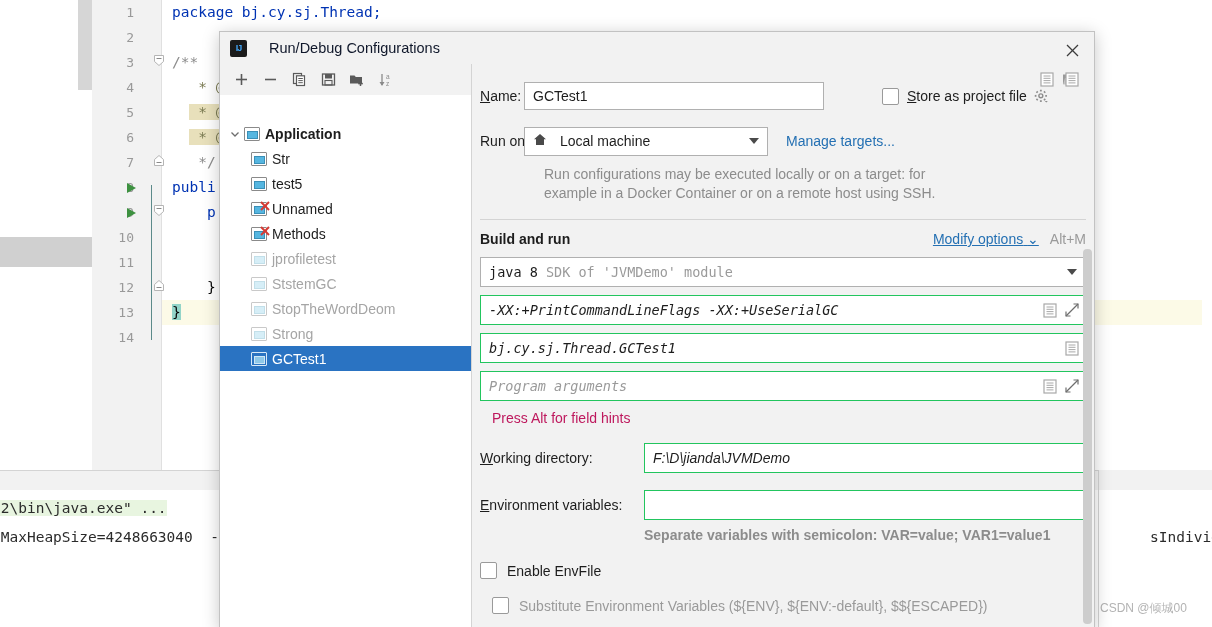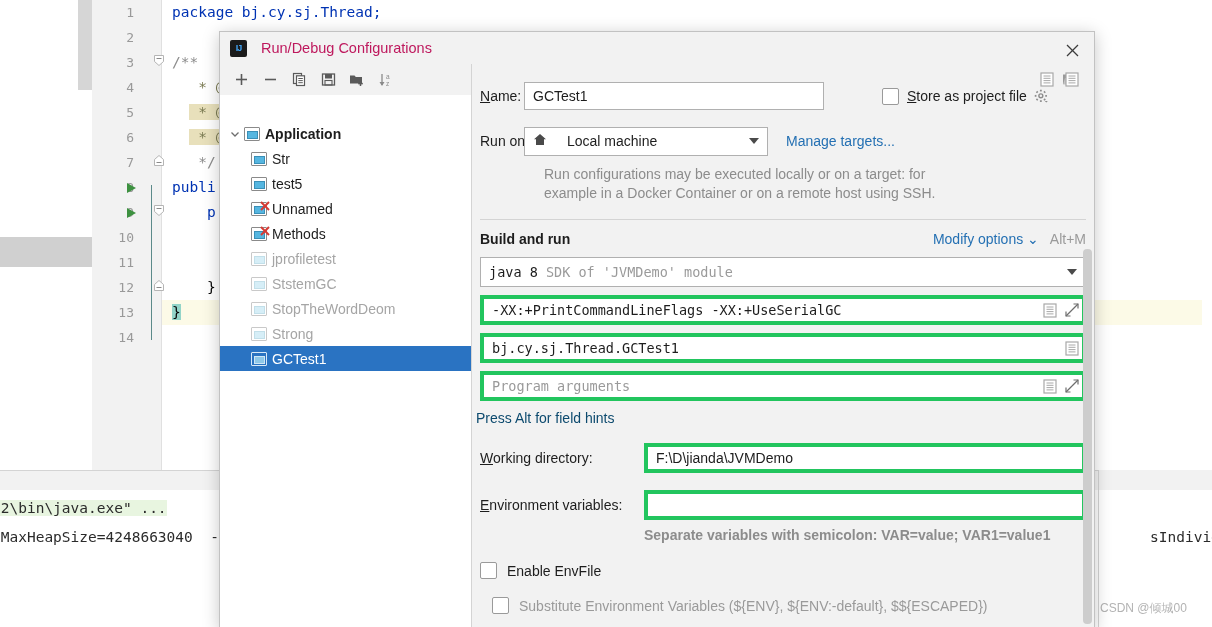--- a/index.html
+++ b/index.html
@@ -55,21 +55,21 @@
   #dialog{
     position:absolute;left:219px;top:31px;width:874px;height:596px;
     background:#f2f2f2;border:1px solid #c2c2c2;
     box-shadow:0 3px 16px rgba(0,0,0,.22);
     display:flex;flex-direction:column;
   }
   .dlg-title{height:32px;flex:0 0 32px;display:flex;align-items:center;padding:0 0 0 10px;background:#f2f2f2;}
   .dlg-ij-icon{width:17px;height:17px;background:#1b1b1b;border-radius:2px;position:relative;flex:0 0 17px;
     display:flex;align-items:center;justify-content:center;}
   .dlg-ij-icon span{color:#42a5f5;font-size:9px;font-weight:bold;font-family:"Liberation Sans",sans-serif;letter-spacing:-1px;}
-  .dlg-title-text{margin-left:14px;font-size:14.5px;color:#be185d;}
+  .dlg-title-text{margin-left:22px;font-size:14.5px;color:#0f172a;}
   .dlg-close{position:absolute;right:8px;top:6px;width:28px;height:24px;display:flex;align-items:center;justify-content:center;
     color:#3c3c3c;font-size:16px;cursor:pointer;}
 
   .dlg-body{flex:1;display:flex;min-height:0;position:relative;}
 
   
   .tree-col{width:251px;flex:0 0 251px;display:flex;flex-direction:column;background:#ffffff;border-right:1px solid #d4d4d4;}
   .tree-toolbar{height:31px;flex:0 0 31px;background:#f2f2f2;display:flex;align-items:center;padding-left:8px;gap:3px;}
   .tb-btn{width:26px;height:24px;display:flex;align-items:center;justify-content:center;cursor:pointer;color:#5a5a5a;}
   .tree-list{flex:1;background:#ffffff;overflow:hidden;padding-top:2px;}
@@ -103,45 +103,45 @@
   .store-wrap{display:flex;align-items:center;margin-left:58px;}
   .cbox{width:15px;height:15px;border:1px solid #9a9a9a;background:#ffffff;border-radius:2px;flex:0 0 15px;cursor:pointer;}
   .store-label{margin-left:8px;font-size:14px;}
   .gear{margin-left:7px;color:#8c8c8c;display:flex;align-items:center;cursor:pointer;}
 
   .runon-row{padding-left:8px;margin-top:15px;height:30px;display:flex;align-items:center;}
   .runon-label{width:44px;}
   .combo{height:29px;box-sizing:border-box;border:1px solid #b0b0b0;background:#ffffff;display:flex;align-items:center;
     font-size:14px;padding:0 8px;cursor:pointer;}
   .runon-combo{width:244px;justify-content:space-between;}
-  .combo .cval{display:flex;align-items:center;gap:20px;justify-content:flex-end;}
+  .combo .cval{display:flex;align-items:center;gap:13px;justify-content:flex-end;}
   .caret{width:0;height:0;border-left:5px solid transparent;border-right:5px solid transparent;border-top:6px solid #4a4a4a;}
   .link{color:#2470b3;font-size:14px;cursor:pointer;margin-left:18px;}
-  .link.u{}
+  .link.u{text-decoration:underline;}
 
   .hinttext{color:#8c8c8c;font-size:14px;line-height:19px;margin:9px 0 0 72px;max-width:470px;}
 
   .sep{height:1px;background:#d4d4d4;margin:16px 8px 0 8px;}
 
   .section-head{display:flex;align-items:center;justify-content:space-between;margin:11px 8px 10px 8px;}
   .section-title{font-size:14px;font-weight:bold;}
   .section-right{display:flex;align-items:center;gap:11px;}
   .shortcut{color:#9a9a9a;font-size:14px;}
 
   .field-block{margin:0 8px 8px 8px;position:relative;}
-  .fieldbox{height:30px;box-sizing:border-box;border:4px solid #22c55e;background:#ffffff;display:flex;align-items:center;
-    font-size:14px;padding:0 8px;}
+  .fieldbox{height:30px;box-sizing:border-box;border:1px solid #22c55e;background:#ffffff;display:flex;align-items:center;
+    font-size:14px;padding:0 8px;font-style:italic;}
   .mono{font-family:"DejaVu Sans Mono",monospace;font-size:13.5px;}
   .grayed{color:#9a9a9a;}
   .field-icons{position:absolute;right:7px;top:0;height:30px;display:flex;align-items:center;gap:8px;}
   .ficon{color:#a8a8a8;display:flex;align-items:center;cursor:pointer;}
   .combo-wide{height:30px;box-sizing:border-box;border:1px solid #b0b0b0;background:#ffffff;
     display:flex;align-items:center;justify-content:space-between;padding:0 8px;cursor:pointer;text-align:center;}
 
-  .press-alt{color:#0c4a6e;font-size:14px;margin:9px 0 0 4px;}
+  .press-alt{color:#be185d;font-size:14px;margin:9px 0 0 20px;}
 
   .lrow{display:flex;align-items:center;margin:17px 8px 0 8px;}
   .lrow .lbl{width:164px;flex:0 0 164px;}
   .lrow .fieldbox{flex:1;position:relative;}
   .sub-hint{color:#8c8c8c;font-size:14px;margin:7px 0 0 172px;font-weight:bold;}
 
   .cbrow{display:flex;align-items:center;margin:19px 8px 0 8px;}
   .cbrow .cblabel{margin-left:10px;font-size:14px;}
   .cbrow.cut{margin-top:18px;}
 

